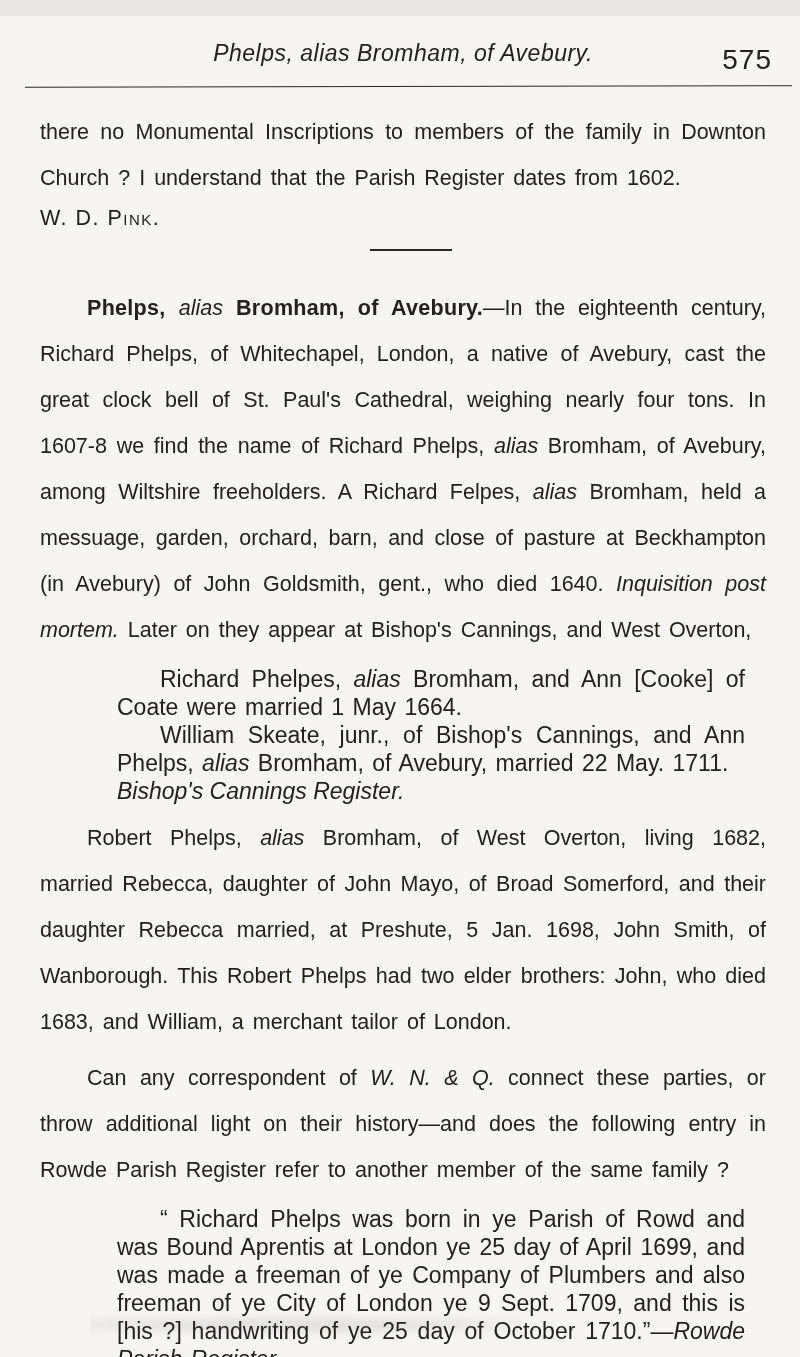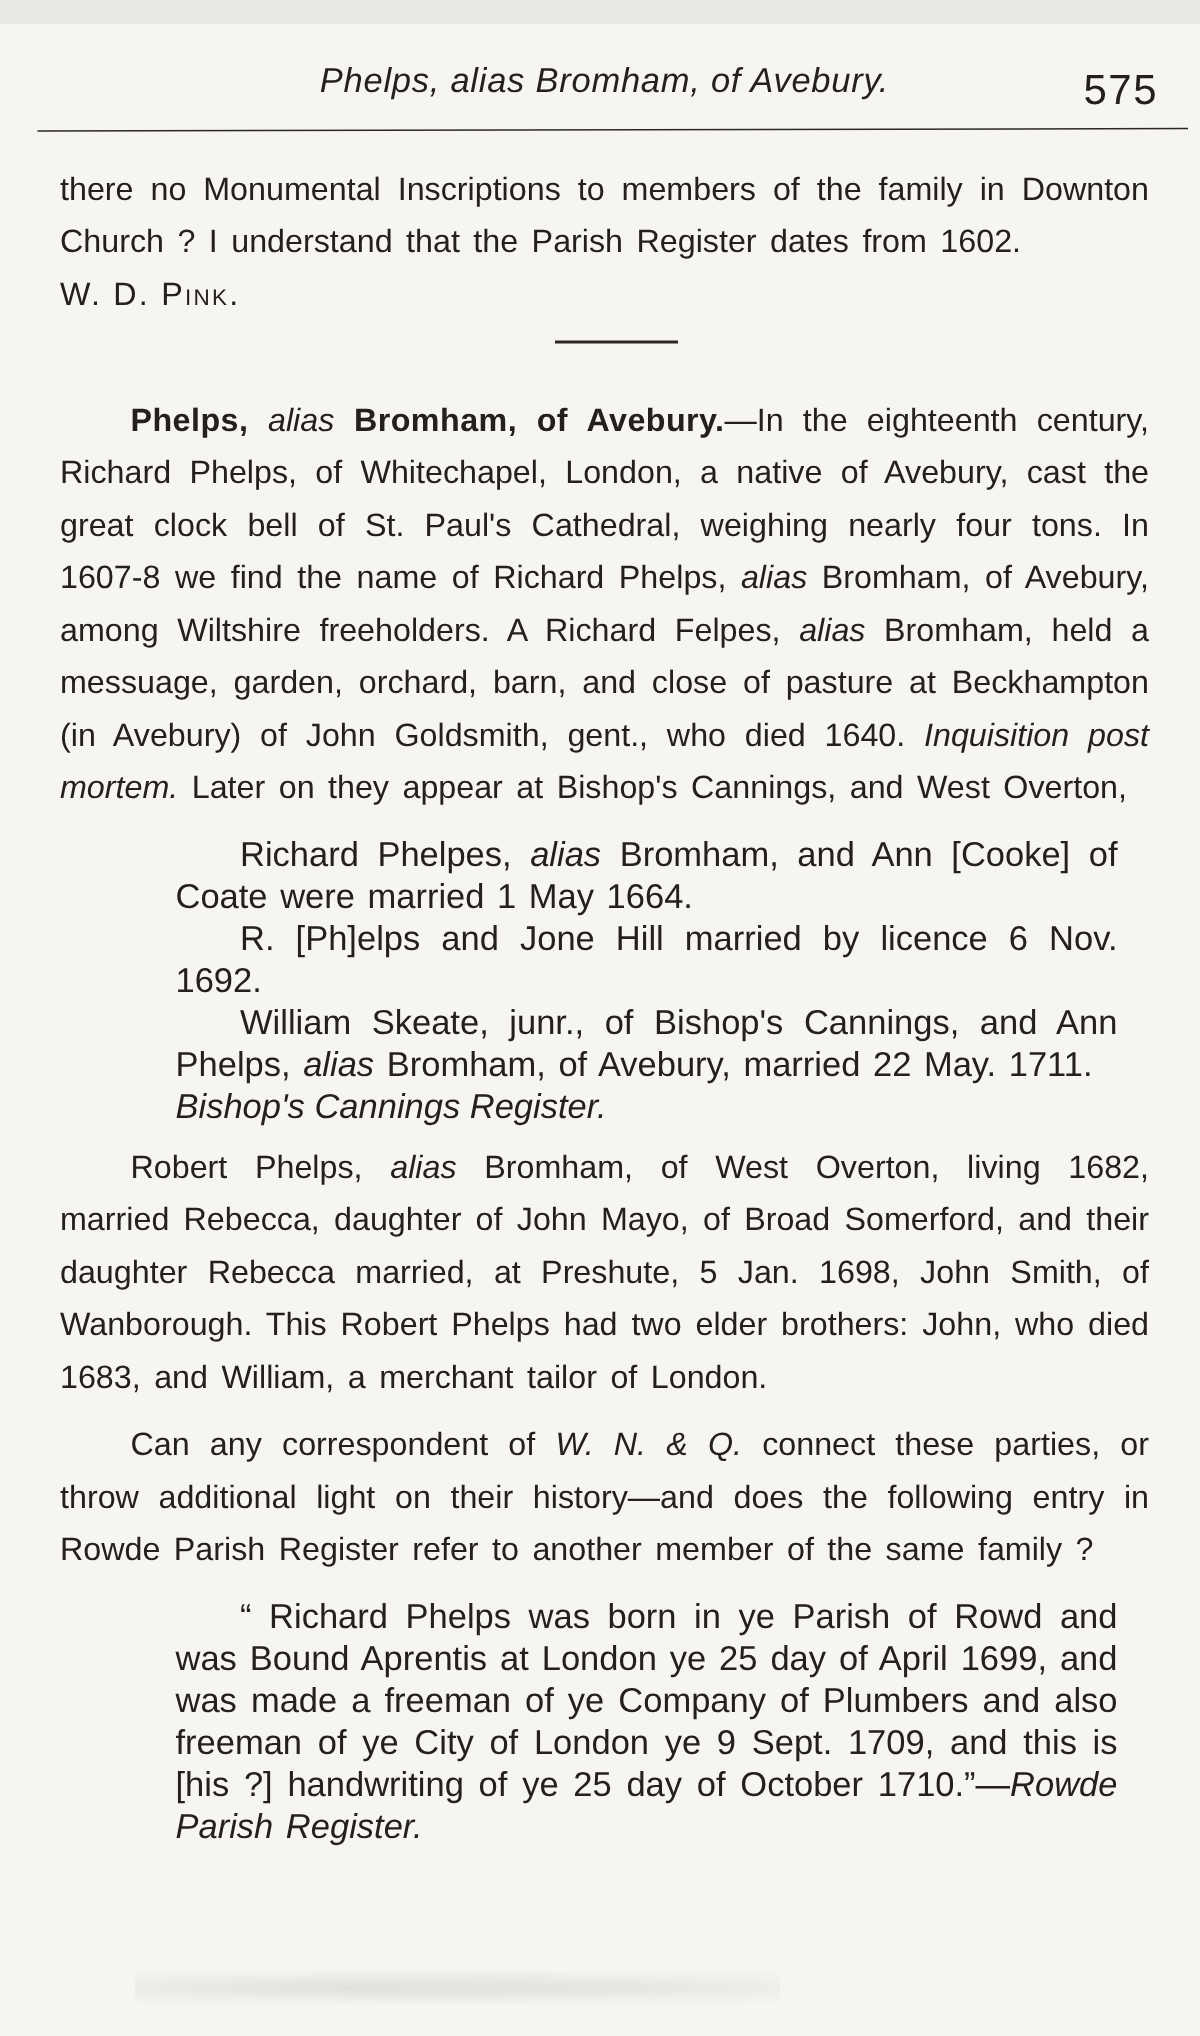--- a/index.html
+++ b/index.html
@@ -39,21 +39,21 @@
   }
   .header-rule {
     border: 0;
     border-top: 1.6px solid #2c2923;
     margin: 10px -26px 0 -15px;
     transform: rotate(-0.12deg);
   }
   
   .body {
     font-size: 21.5px;
-    line-height: 35px;
+    line-height: 46px;
     text-align: justify;
     word-spacing: 3px;
     margin: 0;
   }
   .intro { margin-top: 22px; }
   .indent { text-indent: 47px; }
   .opening { margin-top: 34px; }
   .seg-i { font-style: italic; }
   .seg-b { font-weight: 700; letter-spacing: 0.3px; }
   
@@ -119,21 +119,20 @@
   <p class="body intro">there no Monumental Inscriptions to members of the family in Downton Church ?  I understand that the Parish Register dates from 1602.</p>
 
   <div class="signature sig-pink">W. D. Pink.</div>
 
   <hr class="section-divider">
 
   <p class="body indent opening"><span class="seg-b">Phelps, </span><span class="seg-i">alias</span><span class="seg-b"> Bromham, of Avebury.</span><span>—In the eighteenth century, Richard Phelps, of Whitechapel, London, a native of Avebury, cast the great clock bell of St. Paul's Cathedral, weighing nearly four tons.  In 1607-8 we find the name of Richard Phelps, </span><span class="seg-i">alias</span><span> Bromham, of Avebury, among Wiltshire freeholders.  A Richard Felpes, </span><span class="seg-i">alias</span><span> Bromham, held a messuage, garden, orchard, barn, and close of pasture at Beckhampton (in Avebury) of John Goldsmith, gent., who died 1640.  </span><span class="seg-i">Inquisition post mortem.</span><span>  Later on they appear at Bishop's Cannings, and West Overton,</span></p>
 
   <div class="extract">
     <p class="extract-entry"><span>Richard Phelpes, </span><span class="seg-i">alias</span><span> Bromham, and Ann [Cooke] of Coate were married 1 May 1664.</span></p>
-    <p class="extract-entry"><span>R. [Ph]elps and Jone Hill married by licence 6 Nov. 1692.</span></p>
     <p class="extract-entry"><span>William Skeate, junr., of Bishop's Cannings, and Ann Phelps, </span><span class="seg-i">alias</span><span> Bromham, of Avebury, married 22 May. 1711.</span></p>
     <div class="extract-attribution">Bishop's Cannings Register.</div>
   </div>
 
   <p class="body indent para-robert"><span>Robert Phelps, </span><span class="seg-i">alias</span><span> Bromham, of West Overton, living 1682, married Rebecca, daughter of John Mayo, of Broad Somerford, and their daughter Rebecca married, at Preshute, 5 Jan. 1698, John Smith, of Wanborough.  This Robert Phelps had two elder brothers: John, who died 1683, and William, a merchant tailor of London.</span></p>
 
   <p class="body indent para-query"><span>Can any correspondent of </span><span class="seg-i">W. N. &amp; Q.</span><span> connect these parties, or throw additional light on their history—and does the following entry in Rowde Parish Register refer to another member of the same family ?</span></p>
 
   <div class="extract">
     <p class="extract-entry"><span>“ Richard Phelps was born in ye Parish of Rowd and was Bound Aprentis at London ye 25 day of April 1699, and was made a freeman of ye Company of Plumbers and also freeman of ye City of London ye 9 Sept. 1709, and this is [his ?] handwriting of ye 25 day of October 1710.”—</span><span class="seg-i">Rowde Parish Register.</span></p>

